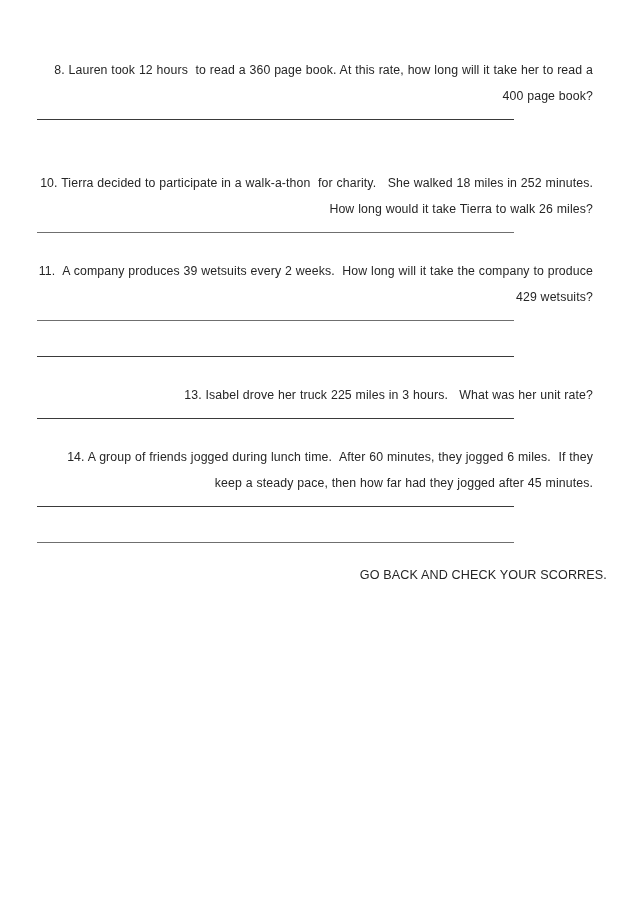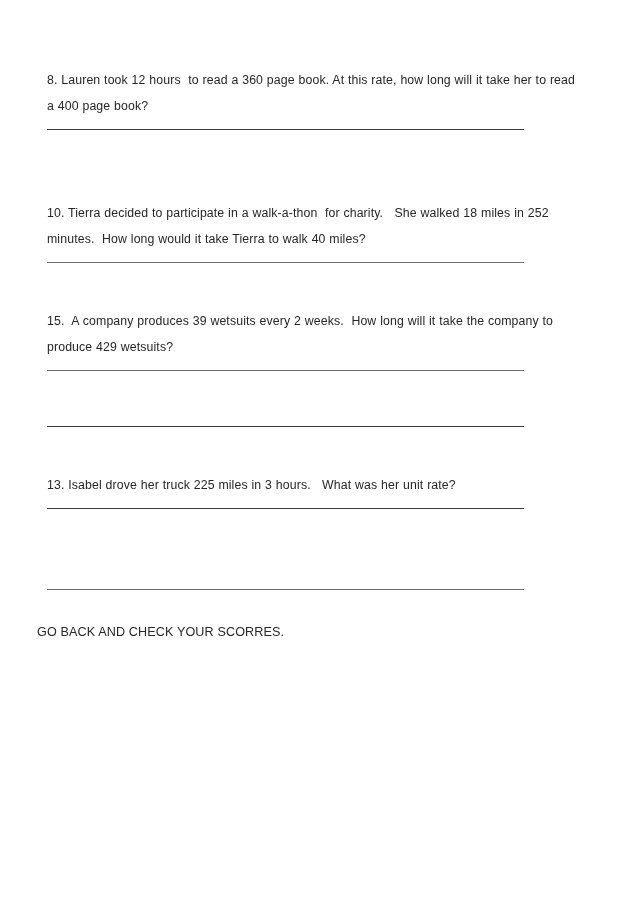--- a/index.html
+++ b/index.html
@@ -21,22 +21,23 @@
     background: #ffffff;
     overflow: hidden;
   }
   .content {
     position: absolute;
     left: 37px;
     top: 57px;
     width: 556px;
   }
   .qblock {
-    margin: 10px;
+    margin: 0;
     padding: 0;
+    text-align: right;
   }
   .qtext {
     font-size: 12.3px;
     line-height: 26px;
     letter-spacing: 0.01em;
     color: #262626;
     margin: 0;
     white-space: pre-wrap;
     word-spacing: 0.02em;
   }
@@ -45,21 +46,21 @@
     border-top: 1.6px solid #3a3a3a;
     width: 477px;
     margin: 0;
     padding: 0;
     height: 0;
   }
   .answer-rule.light {
     border-top-color: #6f6f6f;
   }
   .footer-note {
-    text-align: left;
+    text-align: right;
     font-size: 12.6px;
     color: #262626;
     width: 570px;
     margin: 0;
     letter-spacing: 0.01em;
   }
   .sp-b { height: 25px; }
   .sp-c { height: 10px; }
   .sp-d { height: 22px; }
 </style>
@@ -72,46 +73,51 @@
     <div class="qblock">
       <p class="qtext">8. Lauren took 12 hours  to read a 360 page book. At this rate, how long will it take her to read a 400 page book?</p>
       <div class="sp-c"></div>
       <hr class="answer-rule">
     </div>
     <div class="sp-b"></div>
 
     <div class="sp-b"></div>
 
     <div class="qblock">
-      <p class="qtext">10. Tierra decided to participate in a walk-a-thon  for charity.   She walked 18 miles in 252 minutes.  How long would it take Tierra to walk 40 miles?</p>
+      <p class="qtext">10. Tierra decided to participate in a walk-a-thon  for charity.   She walked 18 miles in 252 minutes.  How long would it take Tierra to walk 26 miles?</p>
       <div class="sp-c"></div>
       <hr class="answer-rule light">
     </div>
     <div class="sp-b"></div>
 
     <div class="qblock">
-      <p class="qtext">15.  A company produces 39 wetsuits every 2 weeks.  How long will it take the company to produce 429 wetsuits?</p>
+      <p class="qtext">11.  A company produces 39 wetsuits every 2 weeks.  How long will it take the company to produce 429 wetsuits?</p>
       <div class="sp-c"></div>
       <hr class="answer-rule light">
     </div>
     <div class="sp-b"></div>
 
     <div class="qblock">
       <div class="sp-c"></div>
       <hr class="answer-rule">
     </div>
     <div class="sp-b"></div>
 
     <div class="qblock">
       <p class="qtext">13. Isabel drove her truck 225 miles in 3 hours.   What was her unit rate?</p>
       <div class="sp-c"></div>
       <hr class="answer-rule">
     </div>
     <div class="sp-b"></div>
 
+    <div class="qblock">
+      <p class="qtext">14. A group of friends jogged during lunch time.  After 60 minutes, they jogged 6 miles.  If they keep a steady pace, then how far had they jogged after 45 minutes.</p>
+      <div class="sp-c"></div>
+      <hr class="answer-rule">
+    </div>
     <div class="sp-b"></div>
 
     <div class="qblock">
       <div class="sp-c"></div>
       <hr class="answer-rule light">
     </div>
 
     <div style="height:25px"></div>
 
     <p class="footer-note">GO BACK AND CHECK YOUR SCORRES.</p>

